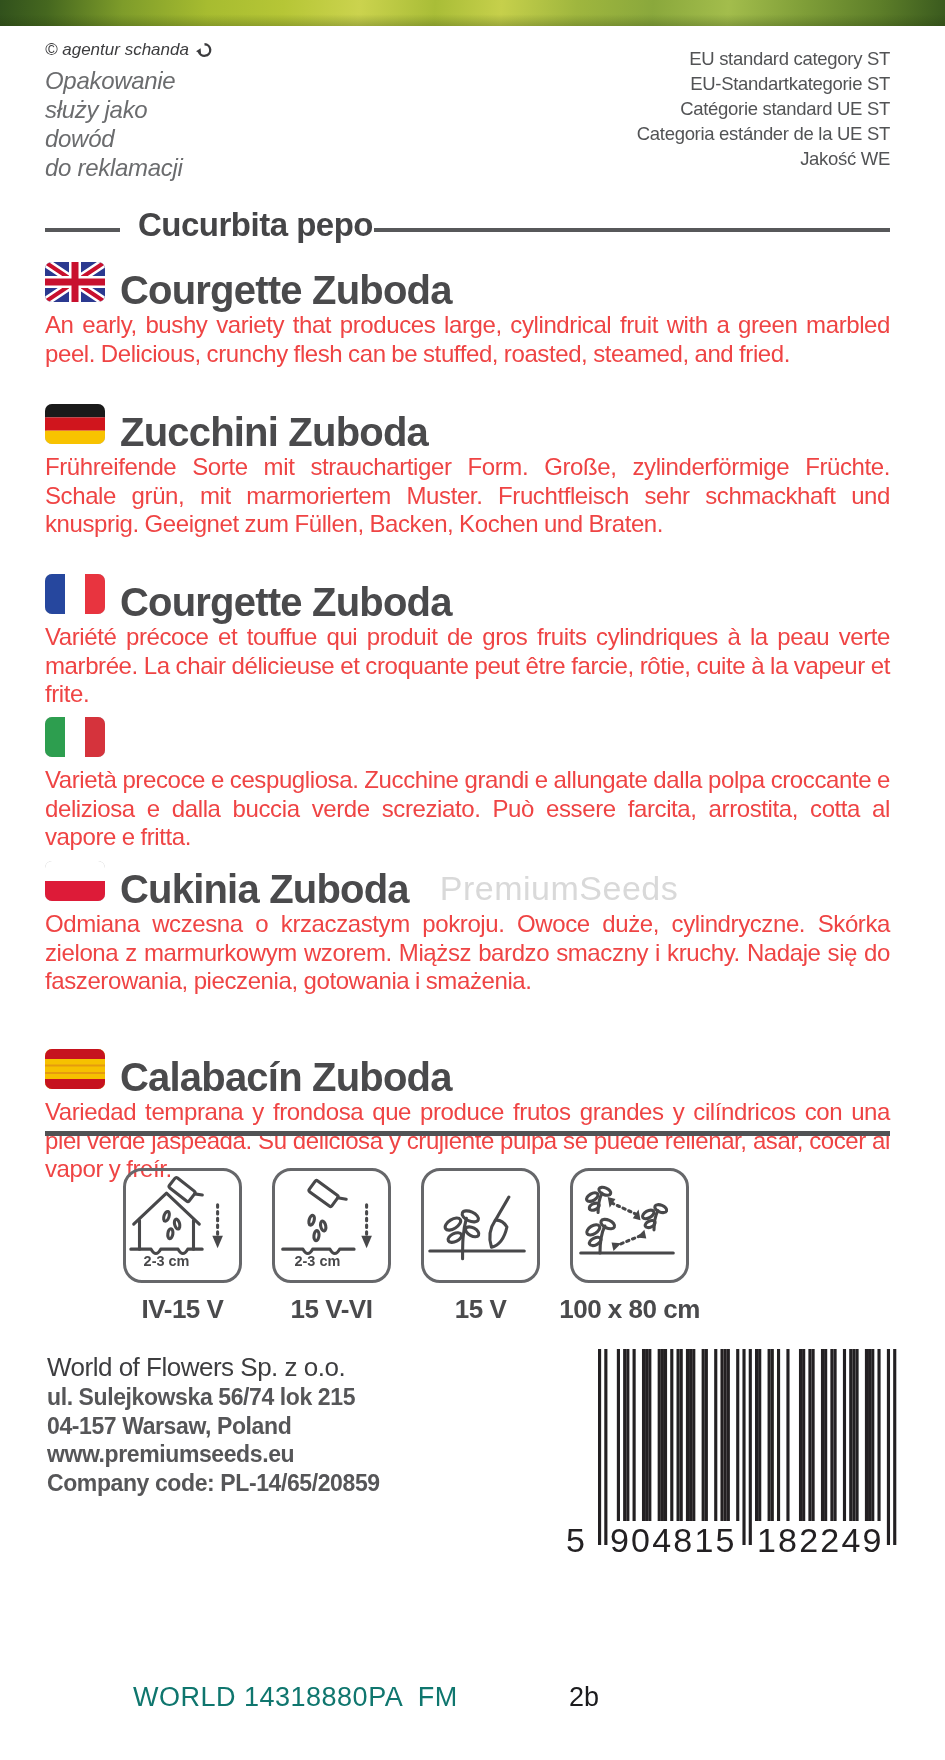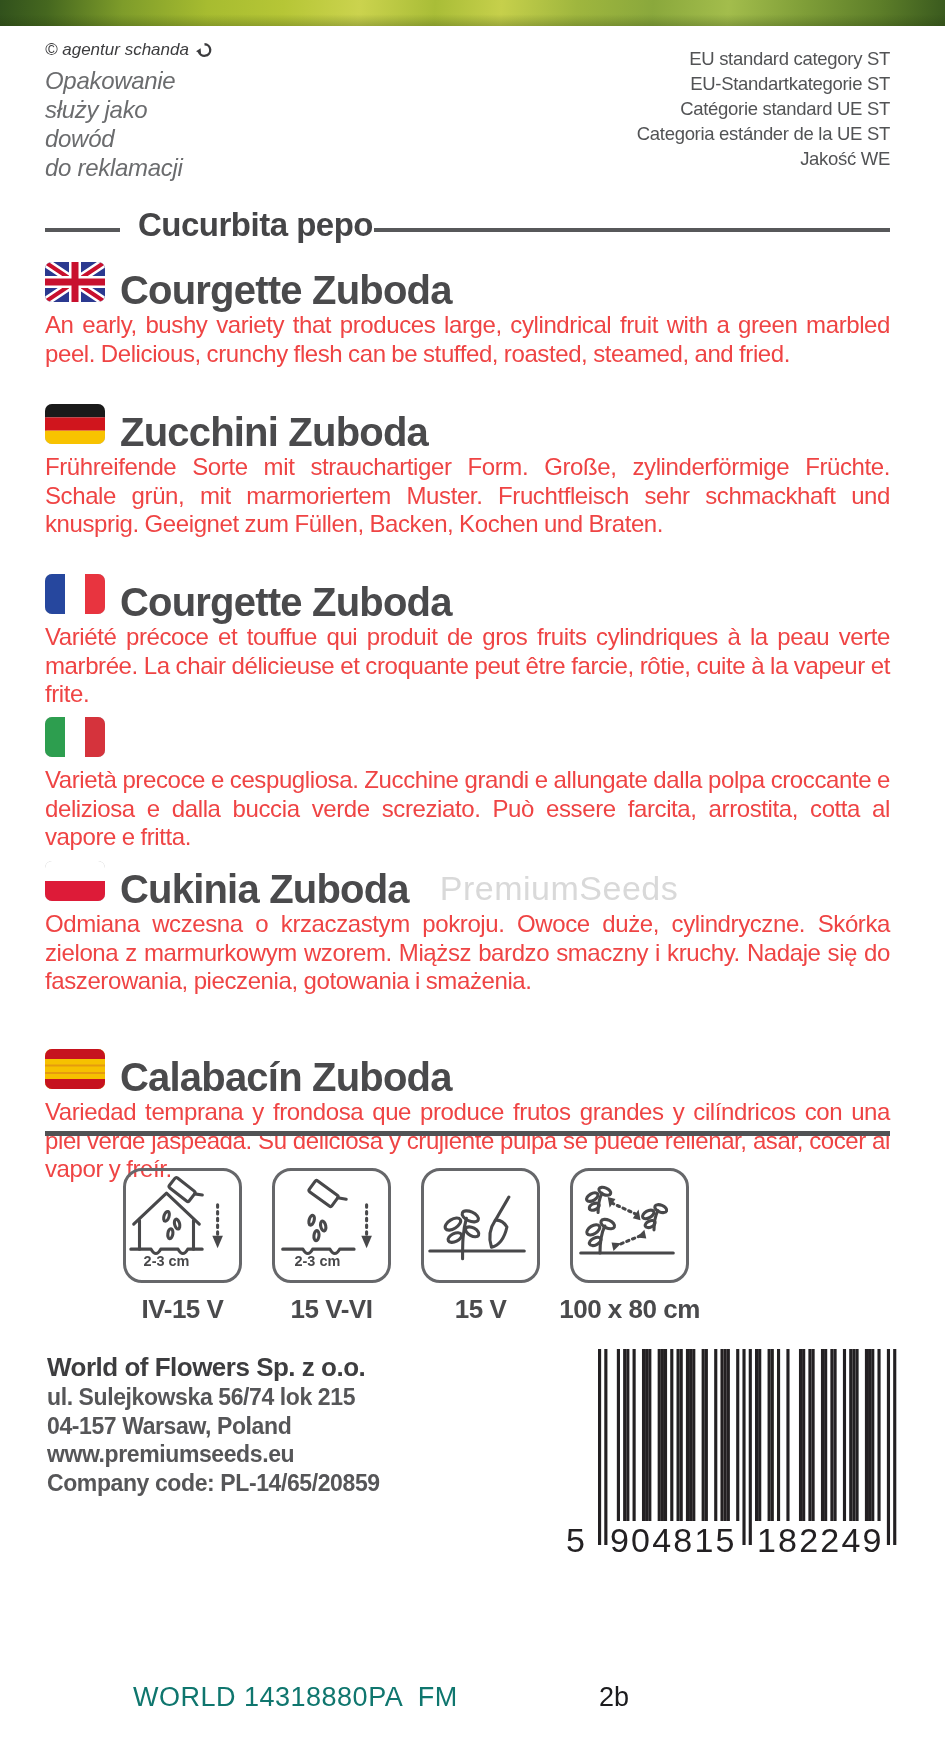--- a/index.html
+++ b/index.html
@@ -42,34 +42,34 @@
   
   .icons-row{position:absolute;left:123px;top:1168px;display:flex;gap:30px;}
   .icon-cell{width:119px;display:flex;flex-direction:column;align-items:center;}
   .icon-box{width:119px;height:115px;border:3.5px solid #66676a;border-radius:19px;
     box-sizing:border-box;display:flex;align-items:center;justify-content:flex-start;}
   .icon-caption{margin-top:11px;font-size:26px;font-weight:bold;color:#4a4a4c;
     white-space:nowrap;letter-spacing:-.5px;}
   .icon-box svg text{font:bold 15px "Liberation Sans",sans-serif;fill:#48484a;}
   
   .producer{position:absolute;left:47px;top:1352px;}
-  .producer-name{font-size:26px;font-weight:bold;color:#3d3d3f;letter-spacing:-.5px;}
+  .producer-name{font-size:26px;font-weight:normal;color:#3d3d3f;letter-spacing:-.5px;}
   .producer-line{font-size:23px;font-weight:bold;color:#565658;line-height:28.5px;
     letter-spacing:-.4px;}
   
   .barcode{position:absolute;left:566px;top:1349px;width:345px;height:220px;}
   .barcode svg{position:absolute;left:0;top:0;}
   .bc-digit{position:absolute;font-size:34px;color:#232022;letter-spacing:2.2px;}
   .bc-lead{left:0;top:172px;letter-spacing:0;}
   .bc-g1{left:44px;top:172px;}
   .bc-g2{left:191px;top:172px;}
   
   .footer-code{position:absolute;left:133px;top:1682px;font-size:27px;color:#0f766e;
     letter-spacing:.5px;white-space:pre;}
-  .footer-batch{position:absolute;left:599px;top:1682px;font-size:27px;color:#1c1c1e;}
+  .footer-batch{position:absolute;left:569px;top:1682px;font-size:27px;color:#1c1c1e;}
   .lineart{fill:none;stroke:#48484a;stroke-width:3.2;stroke-linecap:round;stroke-linejoin:round;}
 </style>
 </head>
 <body>
 
 <div class="page">
 
   <div class="photo-strip"></div>
 
   <div class="copyright">

